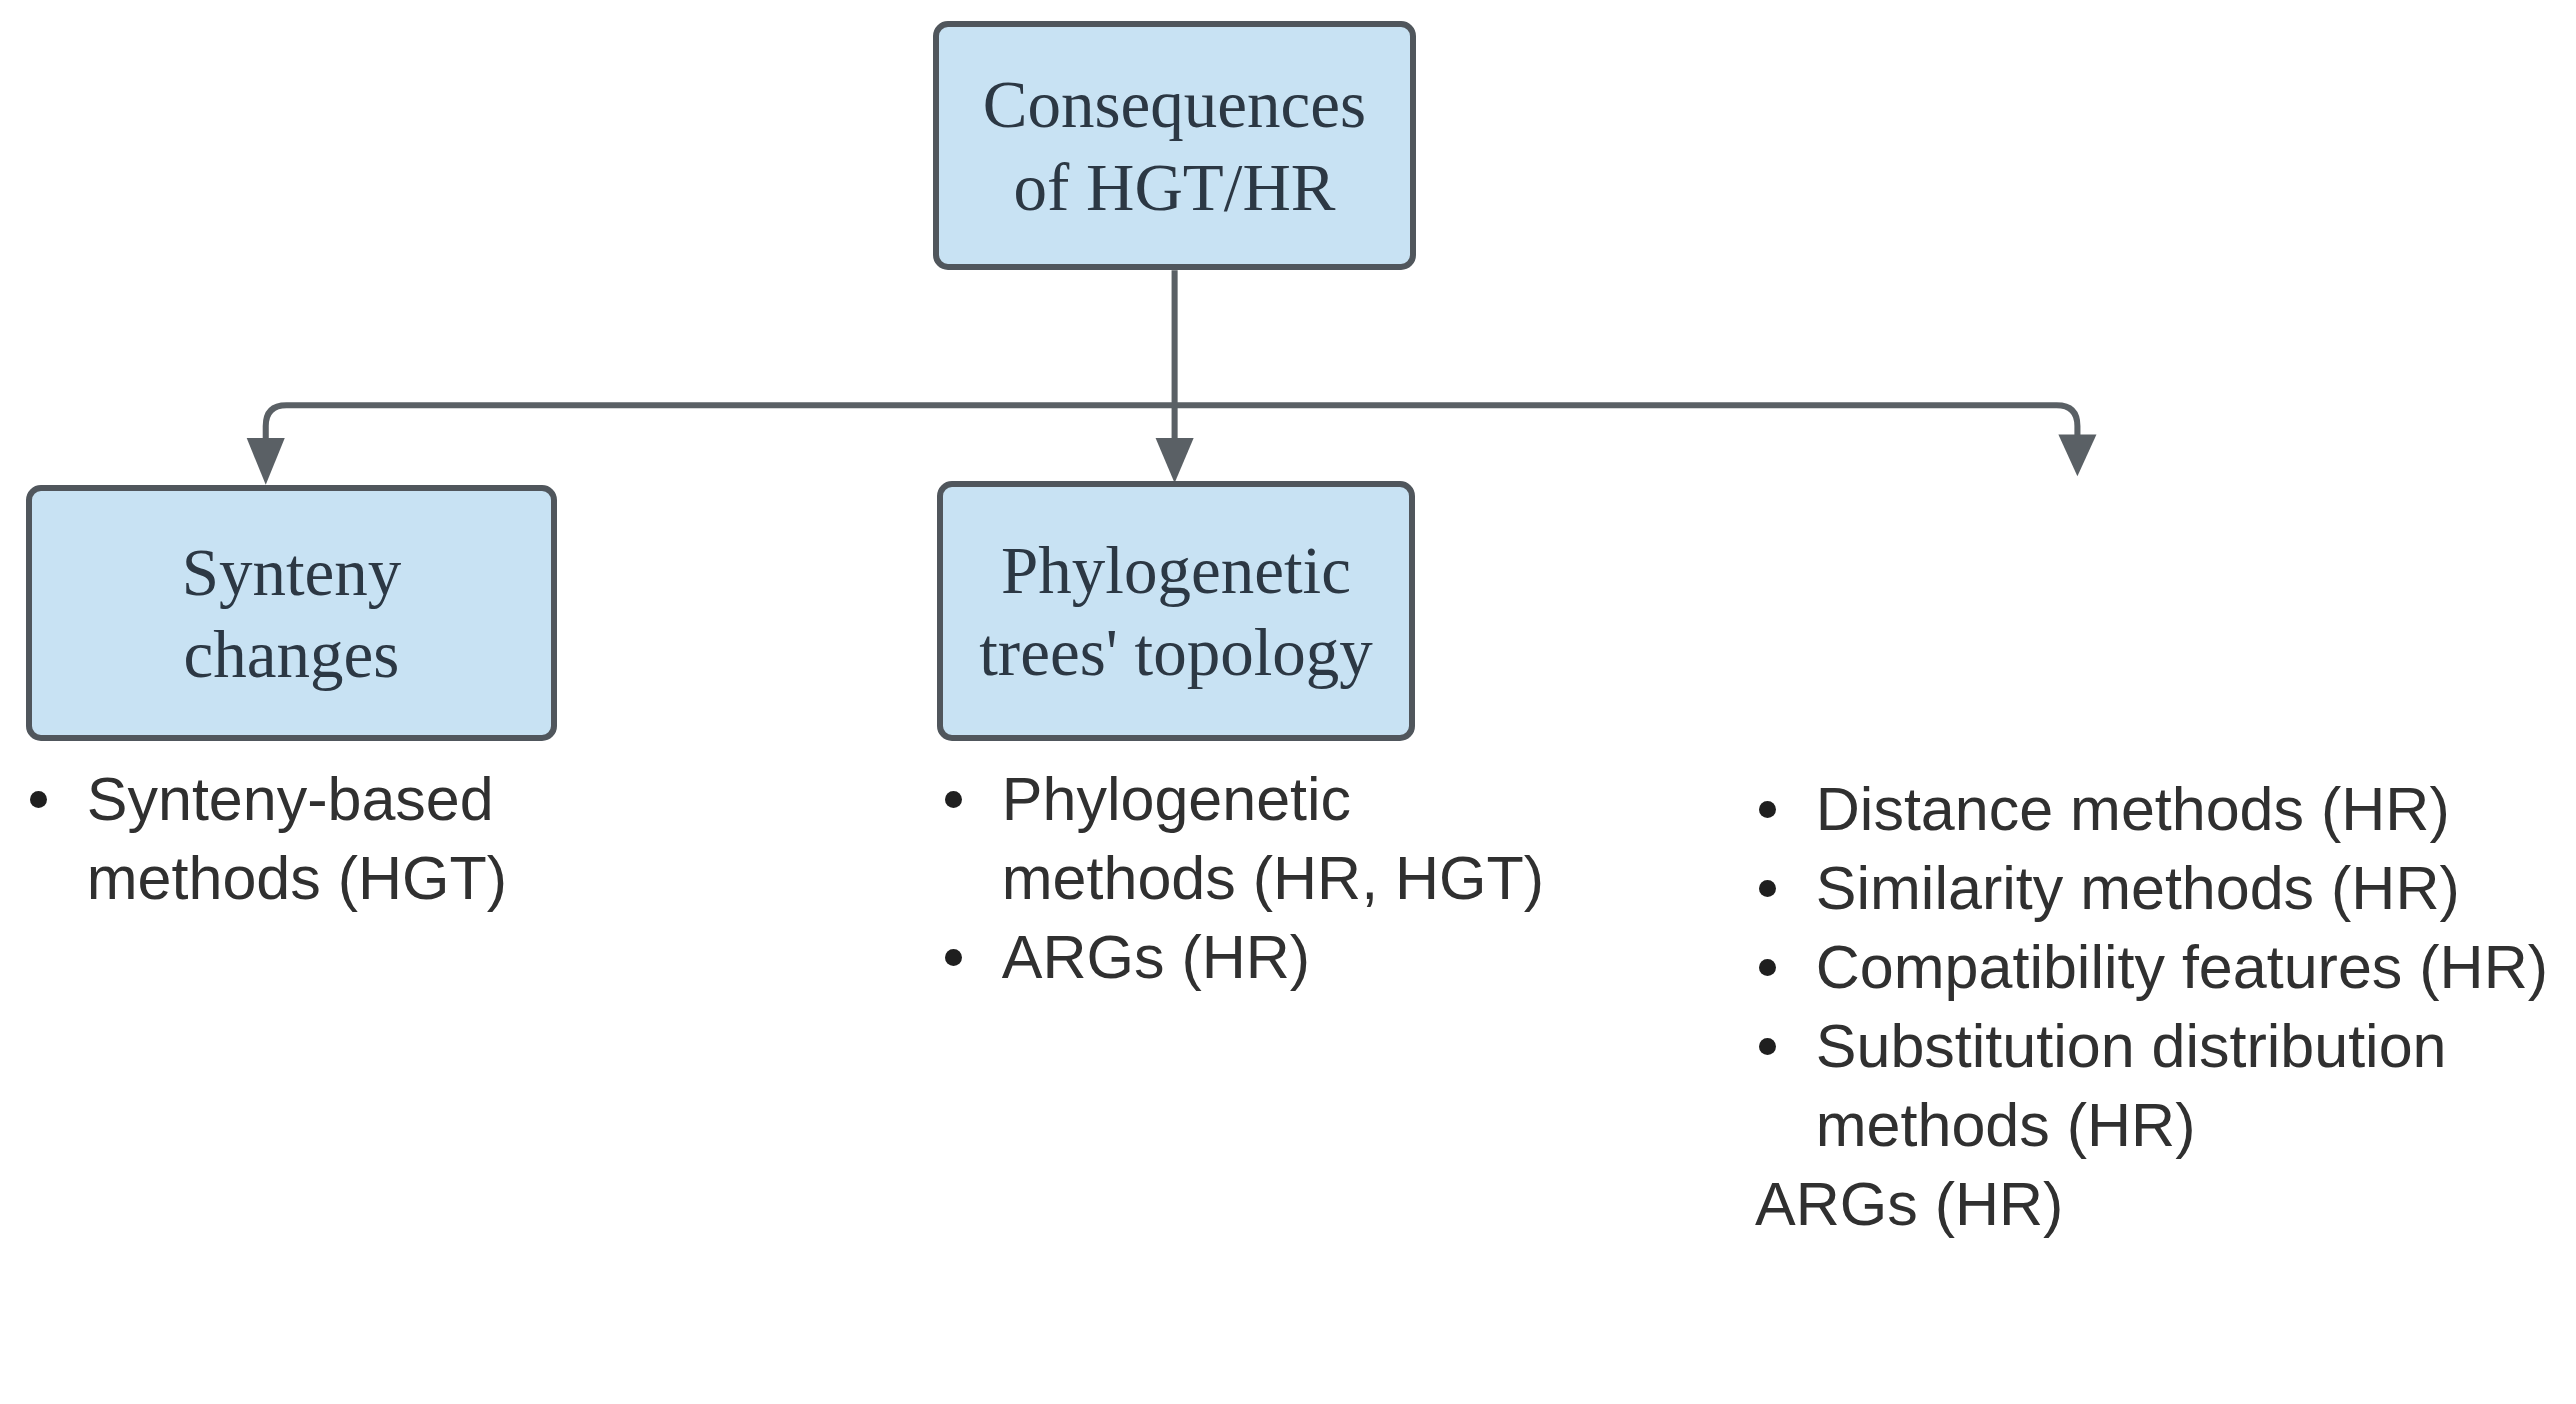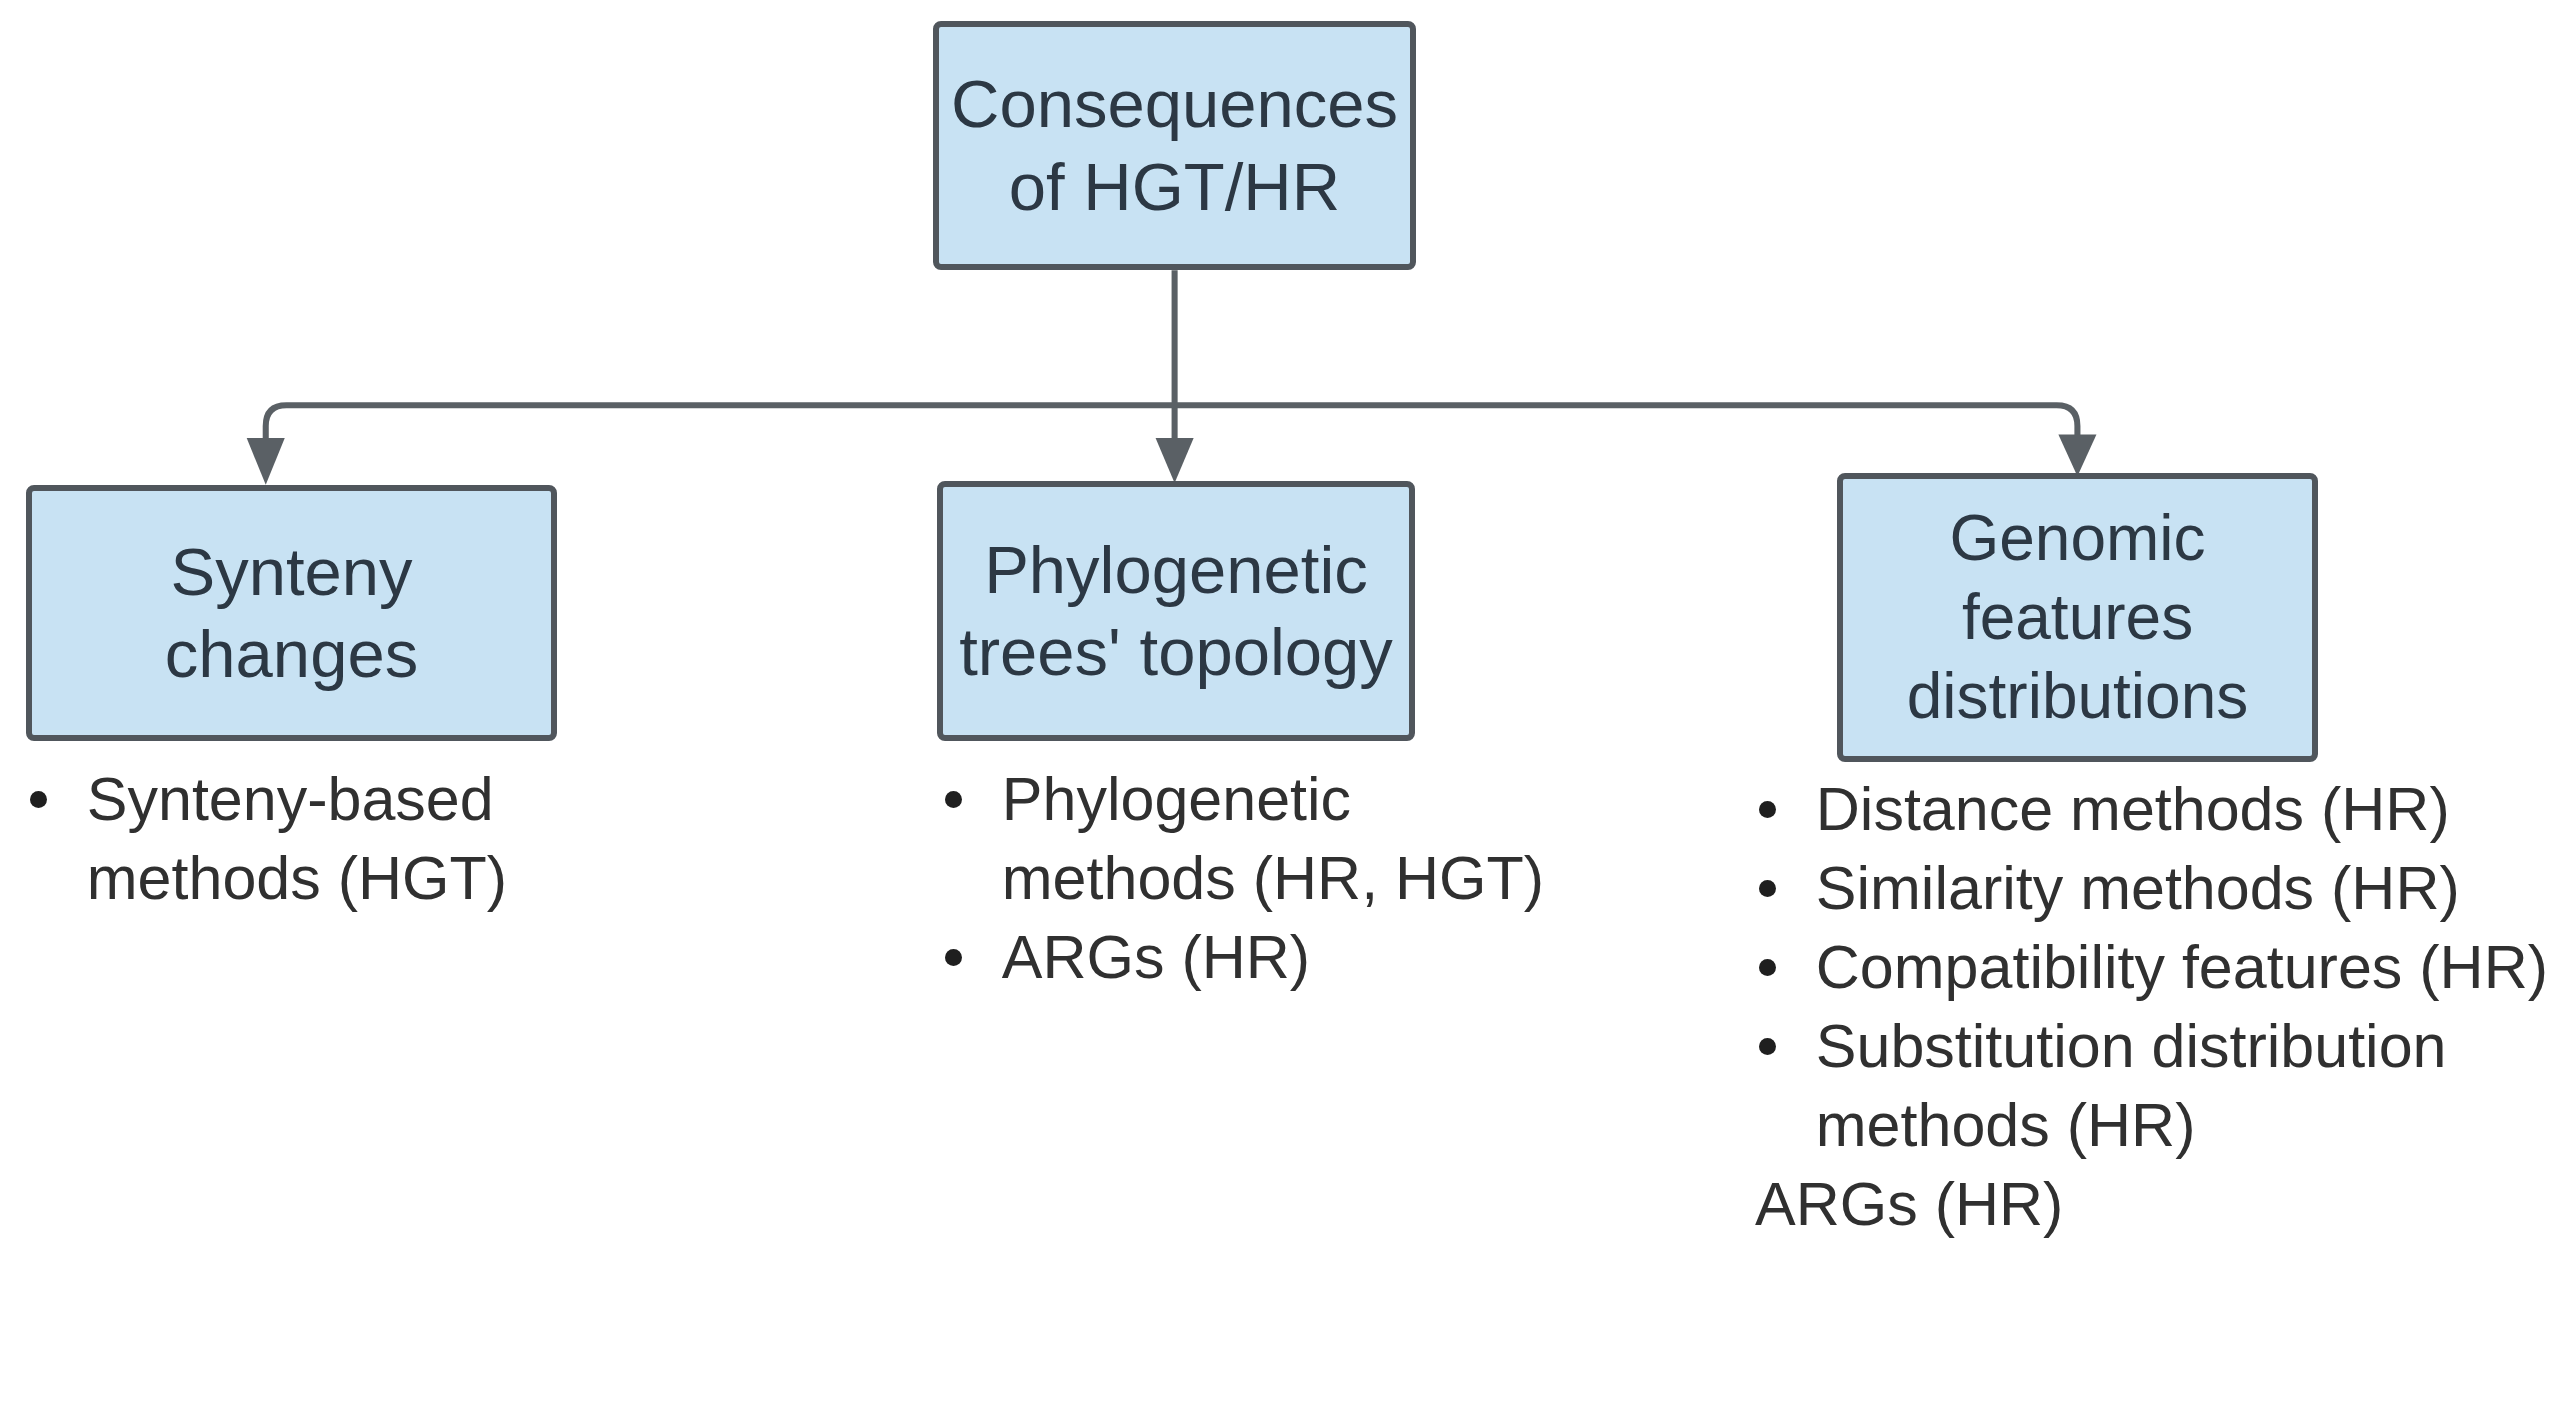--- a/index.html
+++ b/index.html
@@ -30,29 +30,30 @@
   }
   .arrowhead {
     fill: var(--c-connector, #5a6065);
     stroke: none;
   }
   .node {
     position: absolute;
     box-sizing: border-box;
     background: var(--c-node_fill, #c8e2f3);
     border: 6px solid var(--c-node_border, #50565c);
-    border-radius: 8px;
+    border-radius: 15px;
     display: flex;
     align-items: center;
     justify-content: center;
     text-align: center;
     color: var(--c-node_text, #2c3844);
     font-size: 67px;
     line-height: 1.23;
     white-space: pre-line;
+    font-family: Liberation Serif, serif;
   }
   .node-root    { left: 933px; top: 21px;  width: 483px; height: 249px; }
   .node-synteny { left: 26px;   top: 485px; width: 531px; height: 256px; }
   .node-phylo   { left: 937px; top: 481px; width: 478px; height: 260px; }
   .node-genomic { left: 1837px; top: 473px; width: 481px; height: 289px; font-size: 64px; }
   .blist {
     position: absolute;
     list-style: none;
     margin: 0;
     padding: 0;
@@ -100,25 +101,20 @@
   <div class="node node-synteny">
     <span>Synteny
 changes</span>
   </div>
 
   <div class="node node-phylo">
     <span>Phylogenetic
 trees' topology</span>
   </div>
 
-  <div class="node node-genomic">
-    <span>Genomic
-features
-distributions</span>
-  </div>
 
   <ul class="blist list-synteny">
 
       <li class="bitem">
         <span class="dot"></span>
         <span class="btext">Synteny-based
 methods (HGT)</span>
       </li>
     </ul>
 

